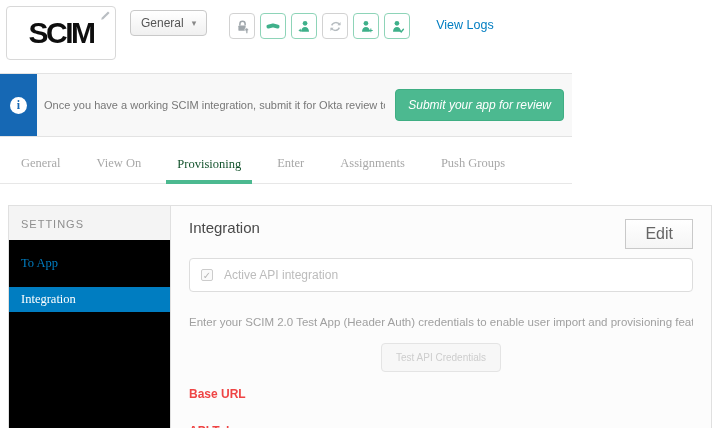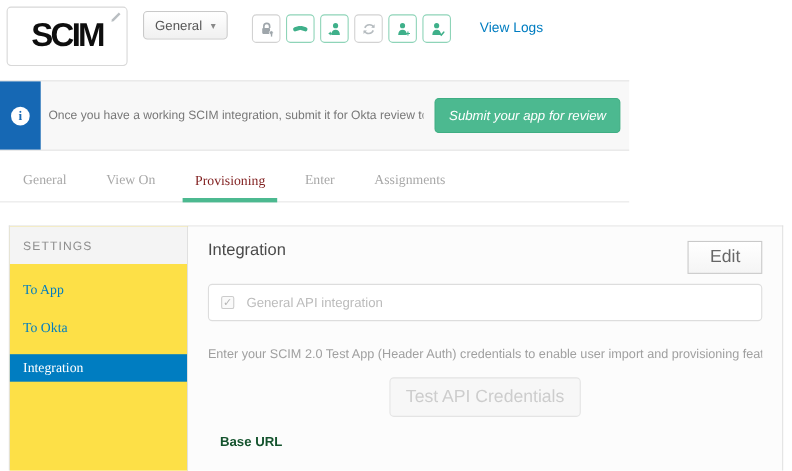--- a/index.html
+++ b/index.html
@@ -22,39 +22,39 @@
   
   .banner { position:absolute; top:73px; left:0; right:0; height:64px; background:#f8f8f8; border-top:1px solid #e3e3e3; border-bottom:1px solid #e3e3e3; display:flex; align-items:center; }
   .banner-icon-block { width:37px; align-self:stretch; background:var(--banner_blue); display:flex; align-items:center; justify-content:center; flex:none; }
   .info-circle { width:17px; height:17px; border-radius:50%; background:#fff; color:var(--banner_blue); font-size:12px; font-weight:bold; font-family:"Liberation Serif", serif; display:flex; align-items:center; justify-content:center; }
   .banner-text { flex:1; min-width:0; margin-left:7px; font-size:11px; color:#777; white-space:nowrap; overflow:hidden; }
   .submit-btn { flex:none; margin:0 8px 0 10px; background:var(--green); color:#fff; border:1px solid #3fae83; border-radius:4px; font-size:12px; padding:8px 12px; cursor:pointer;font-style:italic; }
 
   
   .tabs { position:absolute; top:148px; left:0; right:0; height:36px; display:flex; align-items:flex-end; padding-left:10px; border-bottom:1px solid #e7e7e7; gap:14px; }
   .tab { font-size:12.5px; color:#a8a8a8; padding:0 11px 12px; cursor:pointer;font-family:Liberation Serif, serif; }
-  .tab.active { color:#7f1d1d; padding-bottom:8px; border-bottom:4px solid var(--green); margin-bottom:-1px; }
+  .tab.active { color:#14532d; padding-bottom:8px; border-bottom:4px solid var(--green); margin-bottom:-1px; }
 
   
   .panel { position:absolute; top:205px; left:8px; width:704px; bottom:0; border:1px solid #e0e0e0; border-bottom:none; background:#fff; display:flex; }
-  .sidebar { width:162px; flex:none; border-right:1px solid #e0e0e0; background:#fde047; display:flex; flex-direction:column; }
+  .sidebar { width:162px; flex:none; border-right:1px solid #e0e0e0; background:#000000; display:flex; flex-direction:column; }
   .sidebar-header { background:#f4f4f4; color:#8e8e8e; font-size:11px; letter-spacing:1px; padding:12px 12px 10px; }
   .side-item { font-size:12.5px; color:var(--blue); padding:4px 12px; margin-top:12px; cursor:pointer;font-family:Liberation Serif, serif; }
   .side-item.selected { background:var(--blue); color:#fff; padding:5px 12px; }
 
   .main { flex:1; padding:13px 18px 0; background:#fcfcfc; overflow:hidden; }
   .main-header { display:flex; justify-content:space-between; align-items:flex-start; }
   .main-title { font-size:15px; color:#4a4a4a; font-weight:500; }
   .edit-btn { padding:5px 19px; font-size:16px; color:#666; background:linear-gradient(#ffffff,#f5f5f5); border:1px solid #c9c9c9; border-radius:0; cursor:pointer; }
   .check-row { margin-top:9px; border:1px solid #ddd; border-radius:4px; background:#fff; padding:9px 11px; display:flex; align-items:center; gap:11px; }
   .checkbox { width:12px; height:12px; flex:none; border:1px solid #ccc; border-radius:2px; background:#fafafa; color:#b5b5b5; font-size:10px; line-height:11px; text-align:center; }
   .check-label { font-size:12px; color:#bcbcbc; }
   .description { margin-top:24px; font-size:11.5px; color:#a0a0a0; white-space:nowrap; overflow:hidden; }
-  .test-btn { display:block; margin:15px auto 0; padding:8px 14px; background:#f7f7f7; border:1px solid #e4e4e4; border-radius:4px; color:#cdcdcd; font-size:16px; cursor:default; }
-  .field-label { font-size:12px; font-weight:bold; color:#14532d;margin-left:11px; }
+  .test-btn { display:block; margin:15px auto 0; padding:8px 14px; background:#f7f7f7; border:1px solid #e4e4e4; border-radius:4px; color:#cdcdcd; font-size:10px; cursor:default; }
+  .field-label { font-size:12px; font-weight:bold; color:#ef4444; }
   .field-label.first { margin-top:15px; }
   .field-label.second { margin-top:23px; }
 </style>
 </head>
 <body>
 
 <div class="screen">
 
   <div class="topbar">
     <div class="logo-box">
@@ -129,40 +129,40 @@
     <div class="banner-text">Once you have a working SCIM integration, submit it for Okta review to use in production and to publish in the OAN.</div>
     <button class="submit-btn">Submit your app for review</button>
   </div>
 
   <div class="tabs">
     <div class="tab">General</div>
     <div class="tab">View On</div>
     <div class="tab active">Provisioning</div>
     <div class="tab">Enter</div>
     <div class="tab">Assignments</div>
+    <div class="tab">Push Groups</div>
   </div>
 
   <div class="panel">
 
     <div class="sidebar">
       <div class="sidebar-header">SETTINGS</div>
       <div class="side-item">To App</div>
-      <div class="side-item">To Okta</div>
       <div class="side-item selected">Integration</div>
     </div>
 
     <div class="main">
       <div class="main-header">
         <div class="main-title">Integration</div>
         <button class="edit-btn">Edit</button>
       </div>
 
       <div class="check-row">
         <div class="checkbox">✓</div>
-        <div class="check-label">General API integration</div>
+        <div class="check-label">Active API integration</div>
       </div>
 
       <div class="description">Enter your SCIM 2.0 Test App (Header Auth) credentials to enable user import and provisioning features.</div>
 
       <button class="test-btn">Test API Credentials</button>
 
       <div class="field-label first">Base URL</div>
       <div class="field-label second">API Token</div>
     </div>
 

